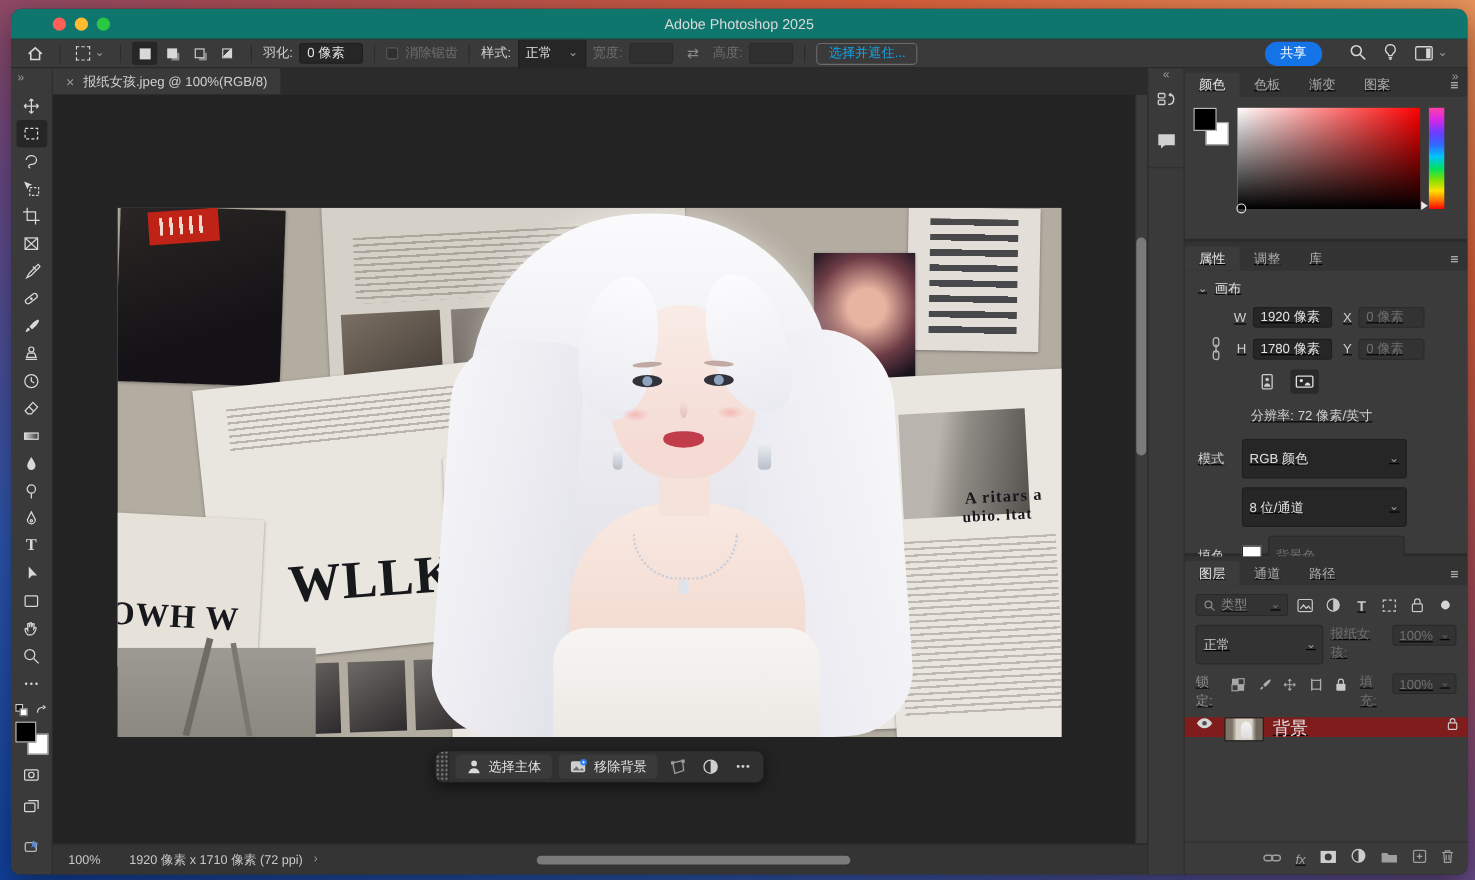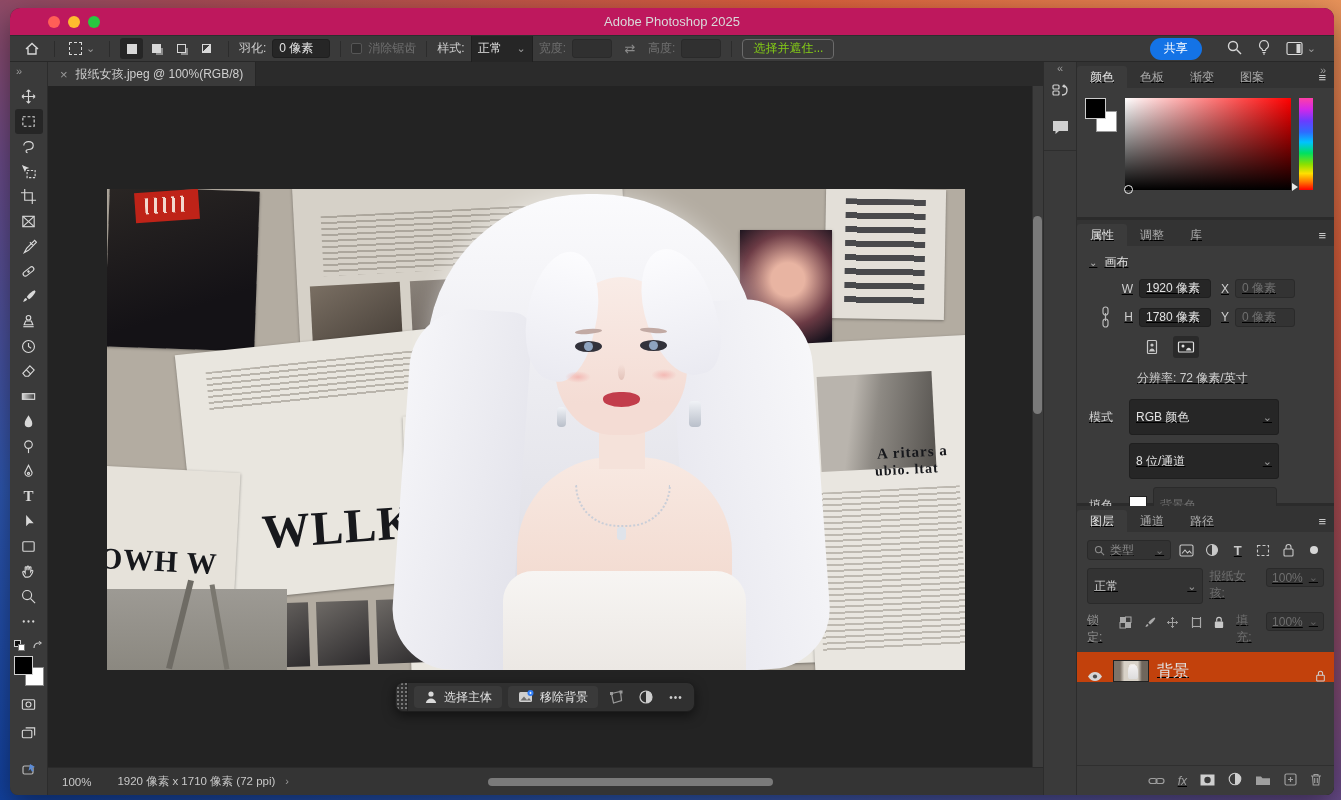--- a/index.html
+++ b/index.html
@@ -6,40 +6,40 @@
   html,body { width:1341px; height:800px; overflow:hidden;
     font-family:"Liberation Sans","DejaVu Sans",sans-serif; }
   body { background:linear-gradient(205deg,#e8935a 0%,#d95f3c 18%,#a34a55 38%,#6a4a86 55%,#2e57b0 78%,#12419e 100%); position:relative; }
 
   
   .win { position:absolute; left:10px; top:8px; width:1324px; height:787px;
     background:#323232; border-radius:10px 10px 8px 8px; overflow:hidden;
     box-shadow:0 10px 30px rgba(0,0,0,.45); display:flex; flex-direction:column; }
 
   
-  .titlebar { height:28px; background:#be185d; display:flex; align-items:center; position:relative; flex:0 0 auto; border-bottom:1px solid #2e2e2e;padding-left:24px; }
+  .titlebar { height:28px; background:#0f766e; display:flex; align-items:center; position:relative; flex:0 0 auto; border-bottom:1px solid #2e2e2e;padding-left:24px; }
   .lights { display:flex; gap:8px; margin-left:14px; }
   .light { width:12px; height:12px; border-radius:50%; }
   .light.r{background:#ff5f57}.light.y{background:#febc2e}.light.g{background:#28c840}
   .wintitle { position:absolute; left:0; right:0; text-align:center; color:#d9d9d9; font-size:13px; }
 
   
   .optbar { height:26px; background:#3a3a3a; border-bottom:1px solid #282828; display:flex; align-items:center; gap:6px; padding:0 10px; font-size:12px; color:#cfcfcf; flex:0 0 auto; }
   .optbar .sep { width:1px; height:16px; background:#2c2c2c; margin:0 4px; }
   .iconbtn { display:flex; align-items:center; justify-content:center; width:24px; height:22px; border-radius:3px; color:#d6d6d6; }
   .modebtns { display:flex; gap:2px; }
   .modebtn { width:23px; height:21px; display:flex; align-items:center; justify-content:center; border-radius:3px; }
   .modebtn.active { background:#262626; }
   .field { background:#262626; border:1px solid #1f1f1f; border-radius:3px; height:19px; padding:0 6px; color:#e2e2e2; display:flex; align-items:center; min-width:58px; }
   .field.dim { color:#6f6f6f; background:#303030; border-color:#2a2a2a; min-width:40px; }
   .dropdown { background:#262626; border:1px solid #1f1f1f; border-radius:3px; height:19px; padding:17px 6px; color:#e2e2e2; display:flex; align-items:center; gap:10px; }
   .dd-chev { color:#9a9a9a; font-size:11px; line-height:1; }
   .dimlabel { color:#6f6f6f; }
   .checkbox { width:11px; height:11px; border:1px solid #565656; border-radius:2px; background:#303030; }
-  .pushbtn { border:1px solid #6b6b6b; border-radius:4px; height:20px; padding:0 10px; display:flex; align-items:center; color:#84cc16; background:#3a3a3a; }
+  .pushbtn { border:1px solid #6b6b6b; border-radius:4px; height:20px; padding:0 10px; display:flex; align-items:center; color:#0ea5e9; background:#3a3a3a; }
   .spacer { flex:1; }
   .sharebtn { background:#1473e6; color:#fff; border-radius:11px; height:22px; padding:0 14px; display:flex; align-items:center; font-size:12px; margin-right:18px; }
   .topicons { display:flex; align-items:center; gap:14px; margin-right:8px; color:#d6d6d6; }
 
   
   .main { flex:1; display:flex; min-height:0; }
 
   
   .toolbar { width:38px; background:#3a3a3a; border-right:1px solid #2c2c2c; display:flex; flex-direction:column; align-items:center; flex:0 0 auto; }
   .tb-head { height:22px; width:100%; color:#9a9a9a; font-size:11px; padding:3px 6px 0; }
@@ -110,21 +110,21 @@
   .orientbtn.active { background:#2a2a2a; }
   .wide-dd { width:150px; justify-content:space-between; }
   .fillswatch { width:18px; height:18px; background:#fff; border:1px solid #222; }
 
   
   .lay-row { display:flex; align-items:flex-start; gap:6px; padding:4px 10px; font-size:12px; color:#bdbdbd; }
   .filter-dd { background:#333; border:1px solid #2a2a2a; border-radius:3px; height:20px; display:flex; align-items:center; gap:5px; padding:0 6px; color:#8a8a8a; width:86px; }
   .fico { width:20px; height:20px; display:flex; align-items:center; justify-content:center; color:#c9c9c9; }
   .blend-dd { width:118px; background:#333; border:1px solid #2a2a2a; color:#c9c9c9; justify-content:space-between; }
   .dim-dd { background:#333; border:1px solid #2a2a2a; color:#6f6f6f; display:flex; height:19px; align-items:center; padding:0 5px; gap:6px; border-radius:3px; }
-  .layeritem { display:flex; align-items:flex-end; gap:8px; background:#c2410c; height:30px; padding:0 8px; margin-top:2px; }
+  .layeritem { display:flex; align-items:flex-start; gap:8px; background:#7f1d1d; height:18px; padding:0 8px; margin-top:2px; }
   .eyebox { width:20px; display:flex; justify-content:center; }
   .thumb { width:36px; height:22px; border:1px solid #222; background:
       radial-gradient(circle at 55% 35%, #efe9e4 0 18%, transparent 19%),
       linear-gradient(90deg,#7d7368 0 18%,#d8d2c8 30% 70%,#6f665c 82%);
     position:relative; }
   .thumb::after{content:"";position:absolute;left:40%;top:20%;width:30%;height:70%;background:linear-gradient(180deg,#f4f2f2,#ddd);border-radius:45% 45% 20% 20%;}
   .layname { color:#e0e0e0; flex:1; }
   .laybottom { margin-top:auto; border-top:1px solid #2f2f2f; height:30px; display:flex; align-items:center; justify-content:flex-end; gap:13px; padding:0 12px; color:#9f9f9f; }
   .fxtxt { font-size:12px; font-style:italic; color:#9f9f9f; }
 

